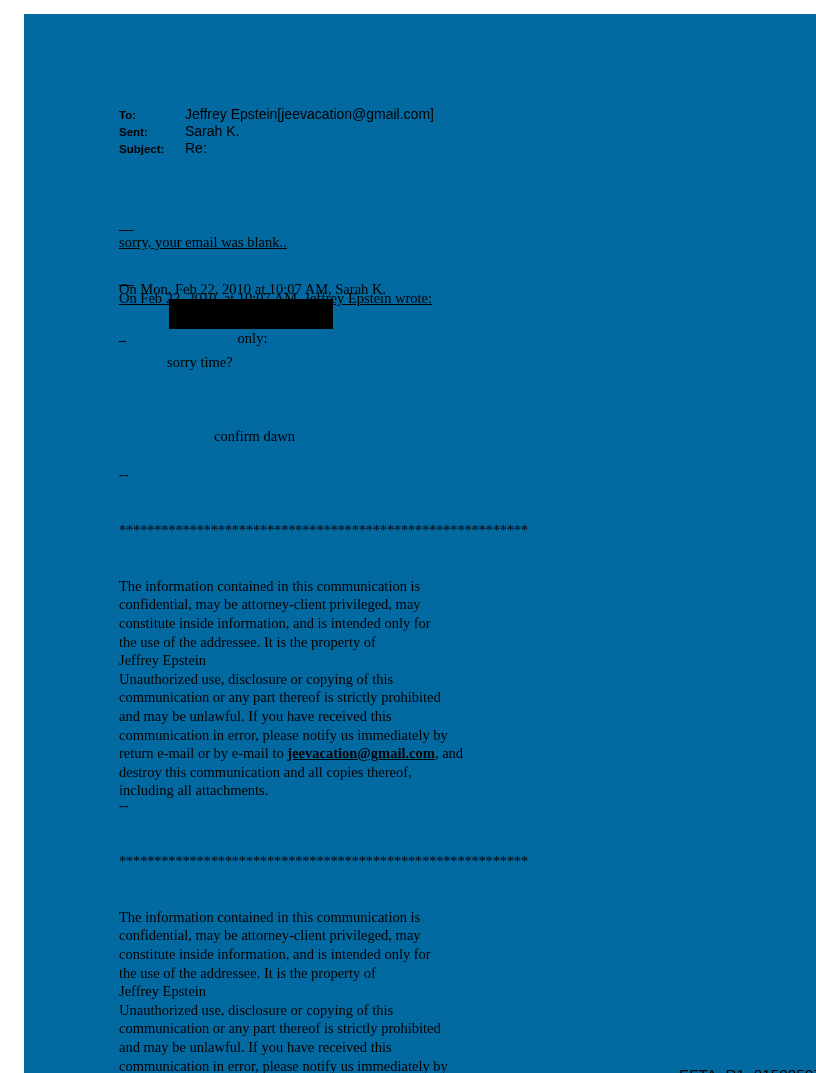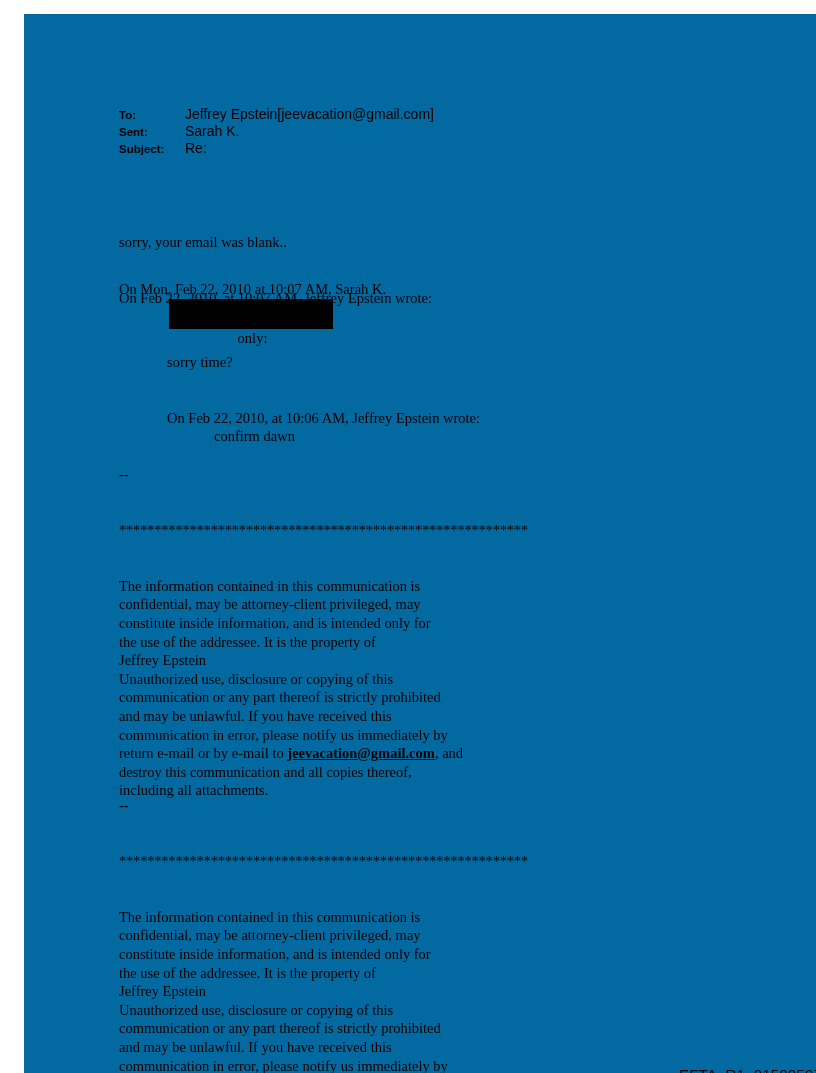--- a/index.html
+++ b/index.html
@@ -52,21 +52,21 @@
 
   
   .body-text {
     position: absolute;
     font-family: "Liberation Serif", serif;
     font-size: 14.5px;
     line-height: 18.6px;
     white-space: pre-wrap;
   }
 
-  .blk1 { top: 182px; left: 95px; }
+  .blk1 { top: 182px; left: 95px; text-decoration: underline; }
   .blk2 { top: 266px; left: 95px; flex-direction: column; }
   .blk3 { top: 302px; left: 143px; }
   .blk4 { top: 376px; left: 190px; }
   .sig1 { top: 414px; left: 95px; }
   .sig2 { top: 745px; left: 95px; }
 
   .inline-row {
     display: flex;
     align-items: center;
   }
@@ -127,21 +127,20 @@
   </div>
 
   <div class="body-text blk2 inline-row">
     <span>On Mon, Feb 22, 2010 at 10:07 AM, Sarah K.</span>
     <span class="redaction"></span>
     <span>only:</span>
   </div>
 
   <div class="body-text blk3">
     <div>sorry time?</div>
-    <div>On Feb 22, 2010, at 10:06 AM, Jeffrey Epstein wrote:</div>
   </div>
 
   <div class="body-text blk4">
     <div>confirm dawn</div>
   </div>
 
   <div class="body-text sig1">
     <div>--</div>
     <div class="stars">**********************************************************</div>
     <div><span>The information contained in this communication is

